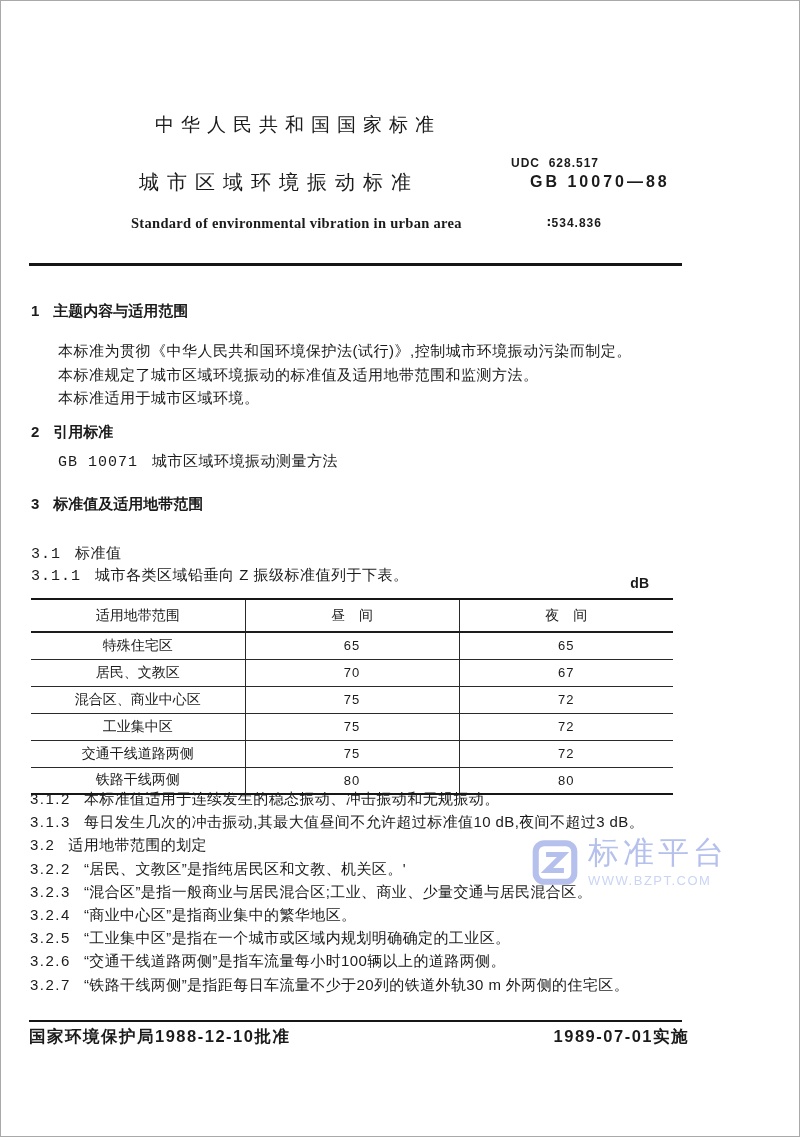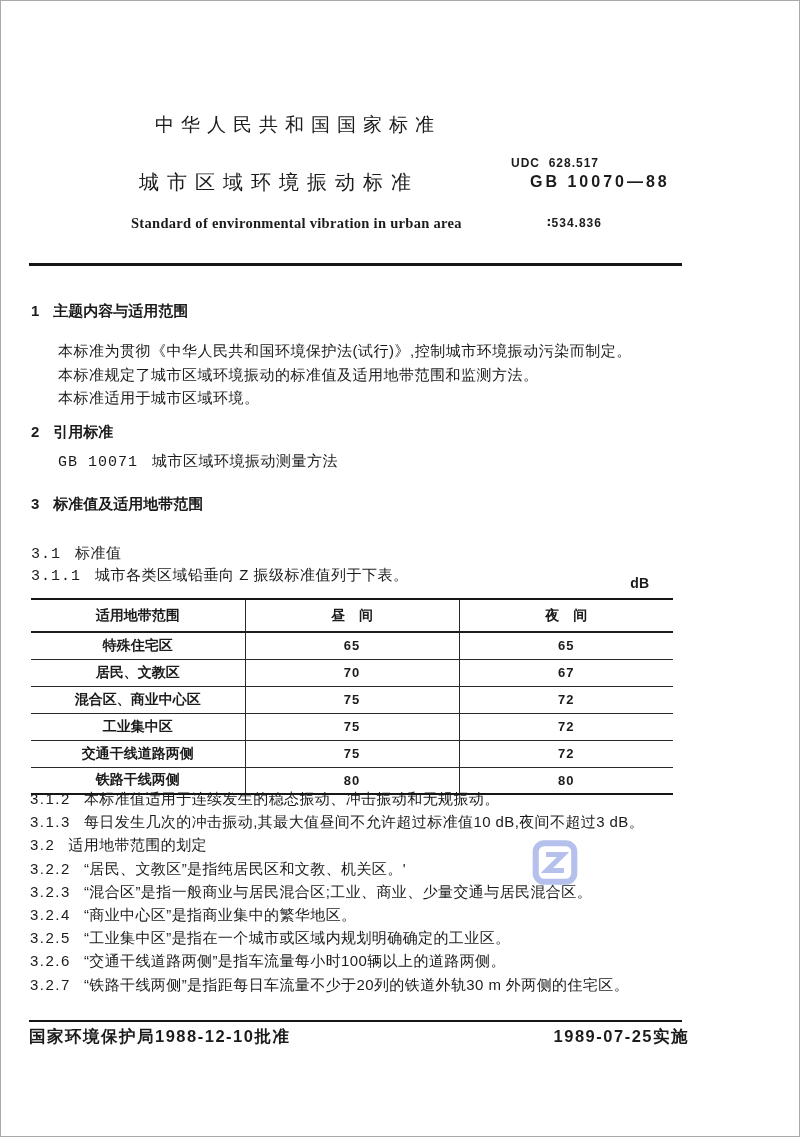--- a/index.html
+++ b/index.html
@@ -77,21 +77,21 @@
     font-size: 14px; font-weight: 700;
   }
 
   
   .std-table {
     position: absolute; left: 30px; top: 597px; width: 642px;
     border-collapse: collapse; table-layout: fixed;
     font-size: 14px; color: #1b1b1b;
   }
   .std-table th, .std-table td {
-    text-align: center; font-weight: 700; white-space: pre;
+    text-align: center; font-weight: 400; white-space: pre;
     height: 27px; padding: 0;
   }
   .std-table thead th { height: 33px; }
   .std-table tr { border-bottom: 1.5px solid #2a2a2a; }
   .std-table thead tr { border-top: 2.5px solid #161616; border-bottom: 2px solid #1d1d1d; }
   .std-table tbody tr:last-child { border-bottom: 2px solid #161616; }
   .std-table th + th, .std-table td + td { border-left: 1.5px solid #2a2a2a; }
   .std-table td.val { font-size: 13px; letter-spacing: 1px; }
 
   
@@ -234,19 +234,23 @@
     <div class="clause">
       <span class="num">3.2.7</span><span>“铁路干线两侧”是指距每日车流量不少于20列的铁道外轨30 m 外两侧的住宅区。</span>
     </div>
   </div>
 
   <div class="watermark">
     <svg class="wm-logo" viewBox="0 0 100 100" aria-hidden="true">
       <rect x="9" y="9" width="82" height="82" rx="18" fill="none" stroke="currentColor" stroke-width="13"></rect>
       <path d="M31 33 H67 L33 67 H69" fill="none" stroke="currentColor" stroke-width="11"></path>
     </svg>
+    <div class="wm-textcol">
+      <div class="wm-brand">标准平台</div>
+      <div class="wm-url">WWW.BZPT.COM</div>
+    </div>
   </div>
 
   <div class="rule-bottom"></div>
   <div class="footer-left">国家环境保护局1988-12-10批准</div>
-  <div class="footer-right">1989-07-25实施</div>
+  <div class="footer-right">1989-07-01实施</div>
 
 </div>
 
 </body></html>

